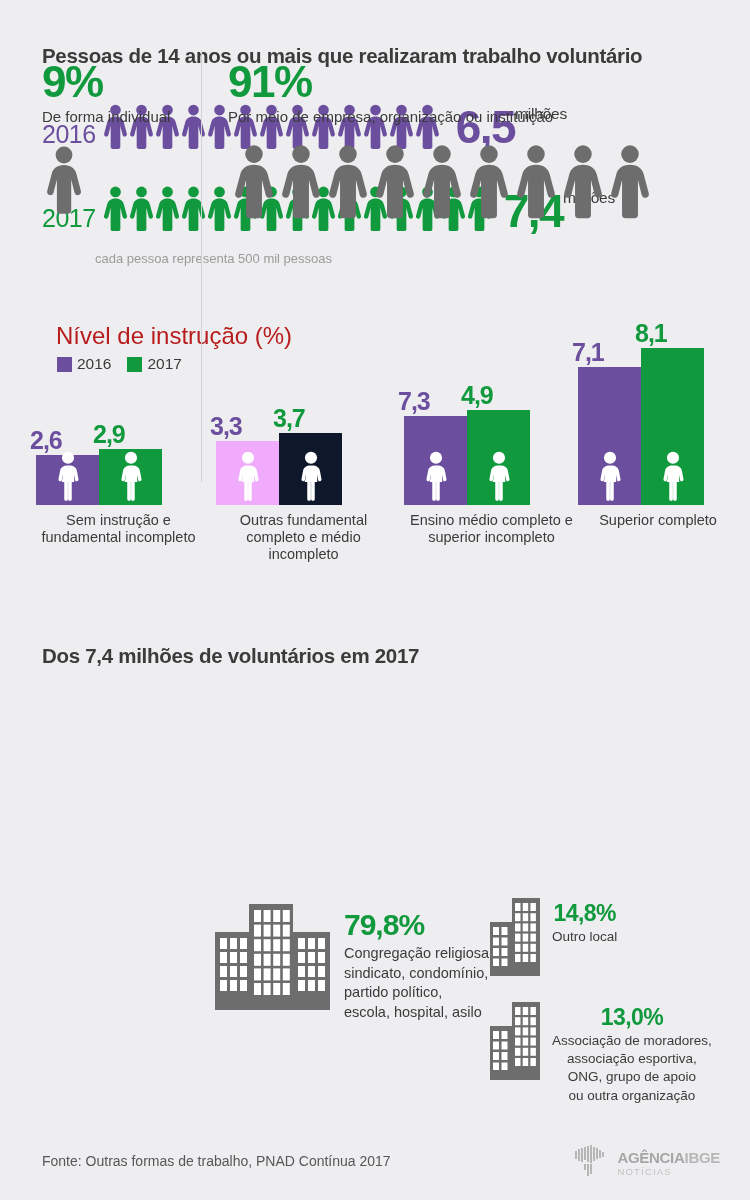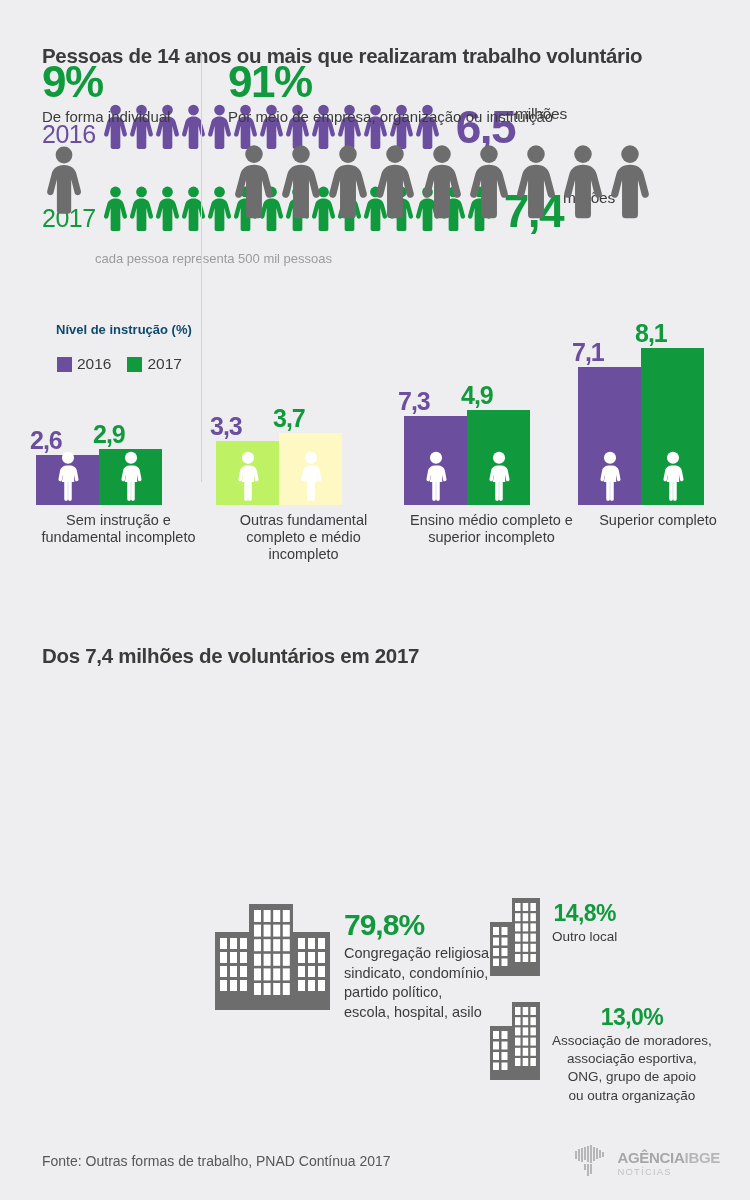--- a/index.html
+++ b/index.html
@@ -41,21 +41,21 @@
     letter-spacing:-1.5px;
   }
   .mil{
     font-size:15.5px; color:#3b3b3b; line-height:1;
     letter-spacing:-0.2px;
   }
   .numblock{ display:flex; }
 
   
   #sec2{ position:absolute; left:0; top:300px; width:750px; height:300px; }
-  #title2{ position:absolute; left:56px; top:22px; font-size:13px; font-weight:bold; color:#0c4a6e; }
+  #title2{ position:absolute; left:56px; top:22px; font-size:24px; font-weight:normal; color:#b91c1c; }
   #legend{ position:absolute; left:57px; top:55px; display:flex; align-items:center; gap:16px; }
   .lg{ display:flex; align-items:center; gap:5px; }
   .lg-sw{ width:15px; height:15px; display:block; }
   .lg-txt{ font-size:15.5px; color:#3b3b3b; font-weight:normal; }
 
   .grp{ position:absolute; }
   .grp .bars{ position:relative; display:flex; align-items:flex-end; }
   .bar{ position:relative; }
   .bar .vlbl{
     position:absolute; left:-6px; top:-27px;
@@ -274,28 +274,28 @@
               <span class="pin"><svg width="29" height="50" viewBox="0 0 30 52">
                   <circle cx="15" cy="7" r="6.3" fill="#ffffff"></circle>
                   <path d="M15 15.2c-5 0-7.6 2.1-8.3 5.6l-1.6 8.4c-.2 1.3.5 2.2 1.6 2.3 1 .1 1.8-.5 2-1.6l1-5.1v1.9l-1.2 5.6h2.6v17.5c0 1.2.8 2 1.9 2s1.9-.8 1.9-2V32.3h.2v17.5c0 1.2.8 2 1.9 2s1.9-.8 1.9-2V32.3h2.6L21.3 26.7v-1.9l1 5.1c.2 1.1 1 1.7 2 1.6 1.1-.1 1.8-1 1.6-2.3l-1.6-8.4c-.7-3.5-3.3-5.6-8.3-5.6z" fill="#ffffff"></path>
                 </svg></span>
             </div>
           </div>
           <div class="cat" style="width: 165px;">Sem instrução e fundamental incompleto</div>
         </div>
         <div class="grp" style="left: 216px; top: 0px;">
           <div class="bars" style="height: 205px;">
-            <div class="bar" style="width: 63px; height: 64px; background: #bef264;">
+            <div class="bar" style="width: 63px; height: 64px; background: #f0abfc;">
               <span class="vlbl" style="color: rgb(107, 78, 158);">3,3</span>
               <span class="pin"><svg width="29" height="50" viewBox="0 0 30 52">
                   <circle cx="15" cy="7" r="6.3" fill="#ffffff"></circle>
                   <path d="M15 15.2c-5 0-7.6 2.1-8.3 5.6l-1.6 8.4c-.2 1.3.5 2.2 1.6 2.3 1 .1 1.8-.5 2-1.6l1-5.1v1.9l-1.2 5.6h2.6v17.5c0 1.2.8 2 1.9 2s1.9-.8 1.9-2V32.3h.2v17.5c0 1.2.8 2 1.9 2s1.9-.8 1.9-2V32.3h2.6L21.3 26.7v-1.9l1 5.1c.2 1.1 1 1.7 2 1.6 1.1-.1 1.8-1 1.6-2.3l-1.6-8.4c-.7-3.5-3.3-5.6-8.3-5.6z" fill="#ffffff"></path>
                 </svg></span>
             </div>
-            <div class="bar" style="width: 63px; height: 72px; background: #fef9c3;">
+            <div class="bar" style="width: 63px; height: 72px; background: #0f172a;">
               <span class="vlbl" style="color: rgb(17, 153, 62);">3,7</span>
               <span class="pin"><svg width="29" height="50" viewBox="0 0 30 52">
                   <circle cx="15" cy="7" r="6.3" fill="#ffffff"></circle>
                   <path d="M15 15.2c-5 0-7.6 2.1-8.3 5.6l-1.6 8.4c-.2 1.3.5 2.2 1.6 2.3 1 .1 1.8-.5 2-1.6l1-5.1v1.9l-1.2 5.6h2.6v17.5c0 1.2.8 2 1.9 2s1.9-.8 1.9-2V32.3h.2v17.5c0 1.2.8 2 1.9 2s1.9-.8 1.9-2V32.3h2.6L21.3 26.7v-1.9l1 5.1c.2 1.1 1 1.7 2 1.6 1.1-.1 1.8-1 1.6-2.3l-1.6-8.4c-.7-3.5-3.3-5.6-8.3-5.6z" fill="#ffffff"></path>
                 </svg></span>
             </div>
           </div>
           <div class="cat" style="width: 175px;">Outras fundamental completo e médio incompleto</div>
         </div>
         <div class="grp" style="left: 404px; top: 0px;">

